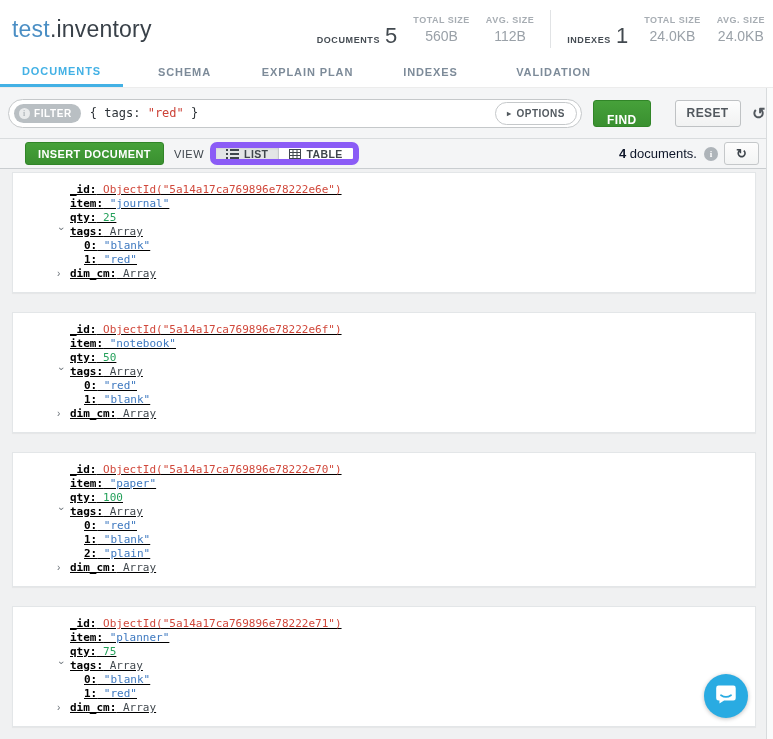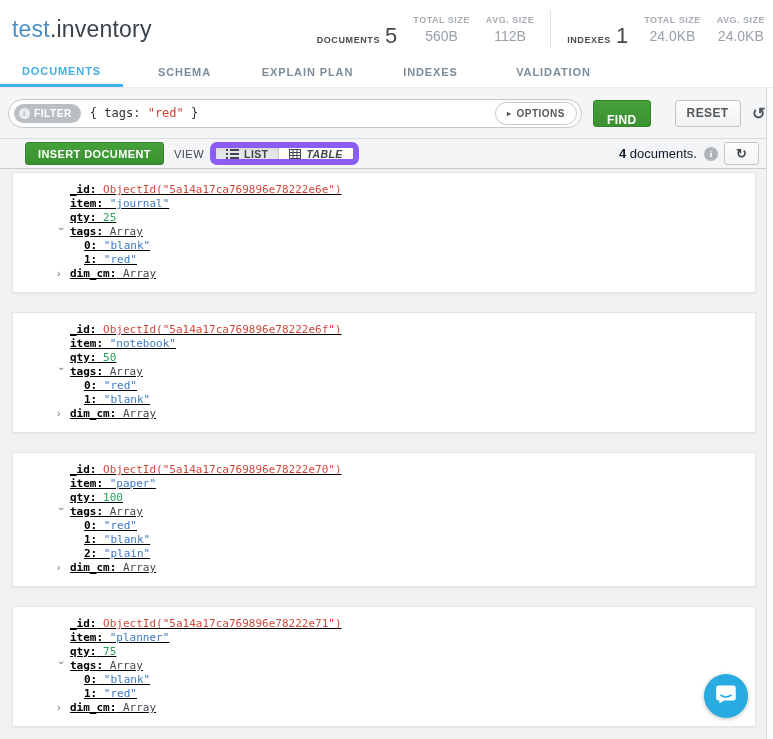--- a/index.html
+++ b/index.html
@@ -55,21 +55,21 @@
   
   .toolbar { height:30px; background:#f4f5f6; border-bottom:1px solid #c9cdd0;
              display:flex; align-items:center; padding:0 14px 0 25px; }
   .btn-insert { height:23px; padding:0 12px; font-size:11px; color:#fff; letter-spacing:.4px;
                 background:linear-gradient(#46a13a,#3a9030); border:1px solid #318528; }
   .view-label { margin-left:10px; font-size:11px; letter-spacing:.5px; color:#3c434a; }
   .segmented { margin-left:6px; display:flex; height:23px; border:6px solid #8b5cf6;
                border-radius:7px; overflow:hidden; background:#fff; }
   .segment { display:flex; align-items:center; gap:5px; padding:0 10px; font-size:10.5px;
              font-weight:bold; letter-spacing:.4px; color:#3f464d; cursor:pointer; }
-  .segment + .segment { border-left:1px solid #c5c8ca;font-style:italic; }
+  .segment + .segment { border-left:1px solid #c5c8ca; }
   .segment.active { background:#e3e5e6; box-shadow:inset 0 1px 2px rgba(0,0,0,.08); }
   .seg-icon { display:inline-flex; }
   .count-wrap { margin-left:auto; display:flex; align-items:center; }
   .count-text { font-size:13px; color:#0f172a; }
   .count-text b { font-weight:bold; }
   .count-info { width:14px; height:14px; border-radius:50%; background:#aeb4b9; color:#fff;
                 font-size:9px; font-weight:bold; text-align:center; line-height:14px; margin-left:7px;
                 font-family:"Liberation Serif", serif; cursor:pointer; }
   .btn-refresh { margin-left:6px; width:35px; height:23px; border:1px solid #c5c8ca; border-radius:3px;
                  background:linear-gradient(#fdfdfd,#f3f4f4); color:#3f464d; font-size:13px;

